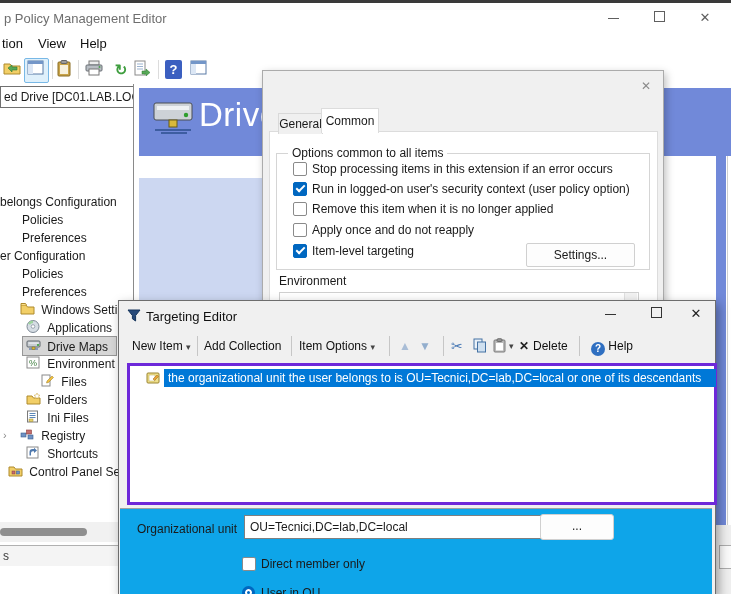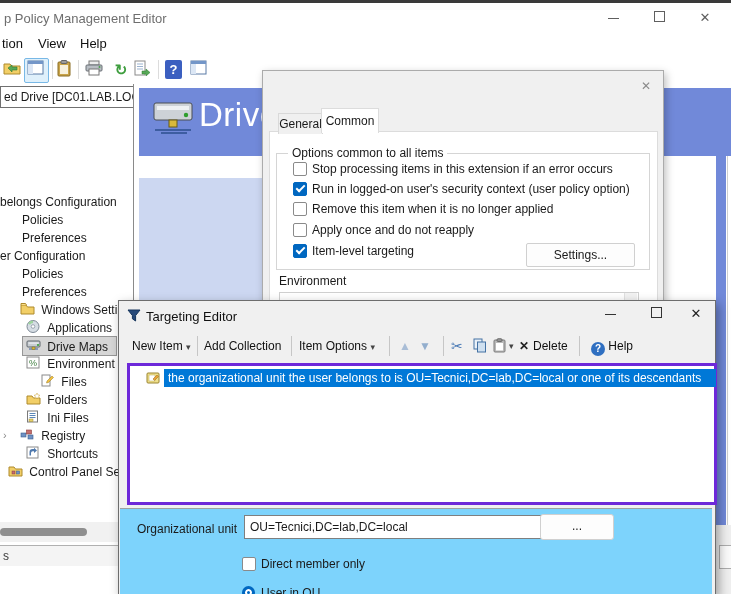--- a/index.html
+++ b/index.html
@@ -81,21 +81,21 @@
   .arrow-down{color:#93aecd;font-size:12px;}
   .cut-ico{color:#4a7ab5;font-size:14px;}
   .del-x{color:#222;font-weight:bold;font-size:12px;}
   .help-circ{display:inline-block;width:14px;height:14px;border-radius:7px;background:#2f6fc1;color:#fff;
              font-size:10px;font-weight:bold;text-align:center;line-height:14px;vertical-align:-2px;}
   .targ-list{left:8px;top:62px;width:584px;height:136px;background:#fff;border:3px solid #6d28d9;}
   .targ-row{left:2px;top:3px;height:18px;line-height:18px;white-space:nowrap;}
   .targ-row-hl{position:absolute;left:32px;top:0;width:548px;height:18px;background:#0078d7;color:#fff;
                line-height:18px;padding-left:4px;overflow:hidden;}
   .ou-ico{position:absolute;left:14px;top:2px;}
-  .targ-details{left:1px;top:207px;width:592px;height:86px;background:#7dd3fc;border-top:1px solid #a0a0a0;}
+  .targ-details{left:1px;top:207px;width:592px;height:86px;background:#0ea5e9;border-top:1px solid #a0a0a0;}
   .ou-label{left:17px;top:13px;}
   .ou-input{left:118px;top:6px;width:291px;height:22px;background:#fff;border:1px solid #7f7f7f;
             line-height:22px;padding-left:5px;white-space:nowrap;overflow:hidden;margin-left:6px;}
   .btn-browse{left:420px;top:5px;width:72px;height:24px;line-height:22px;border-radius:3px;}
   .dm-row{left:122px;top:48px;height:14px;line-height:14px;white-space:nowrap;}
   .uo-row{left:122px;top:77px;height:14px;line-height:14px;white-space:nowrap;}
   .radio{position:absolute;left:0;top:0;width:13px;height:13px;border-radius:50%;border:1px solid #8a8a8a;background:#fff;}
   .radio.on{border:3px solid #0067c0;background:#0067c0;box-shadow:inset 0 0 0 2px #fff;width:7px;height:7px;}
   .radlbl{margin-left:19px;}
   svg{display:block;}

